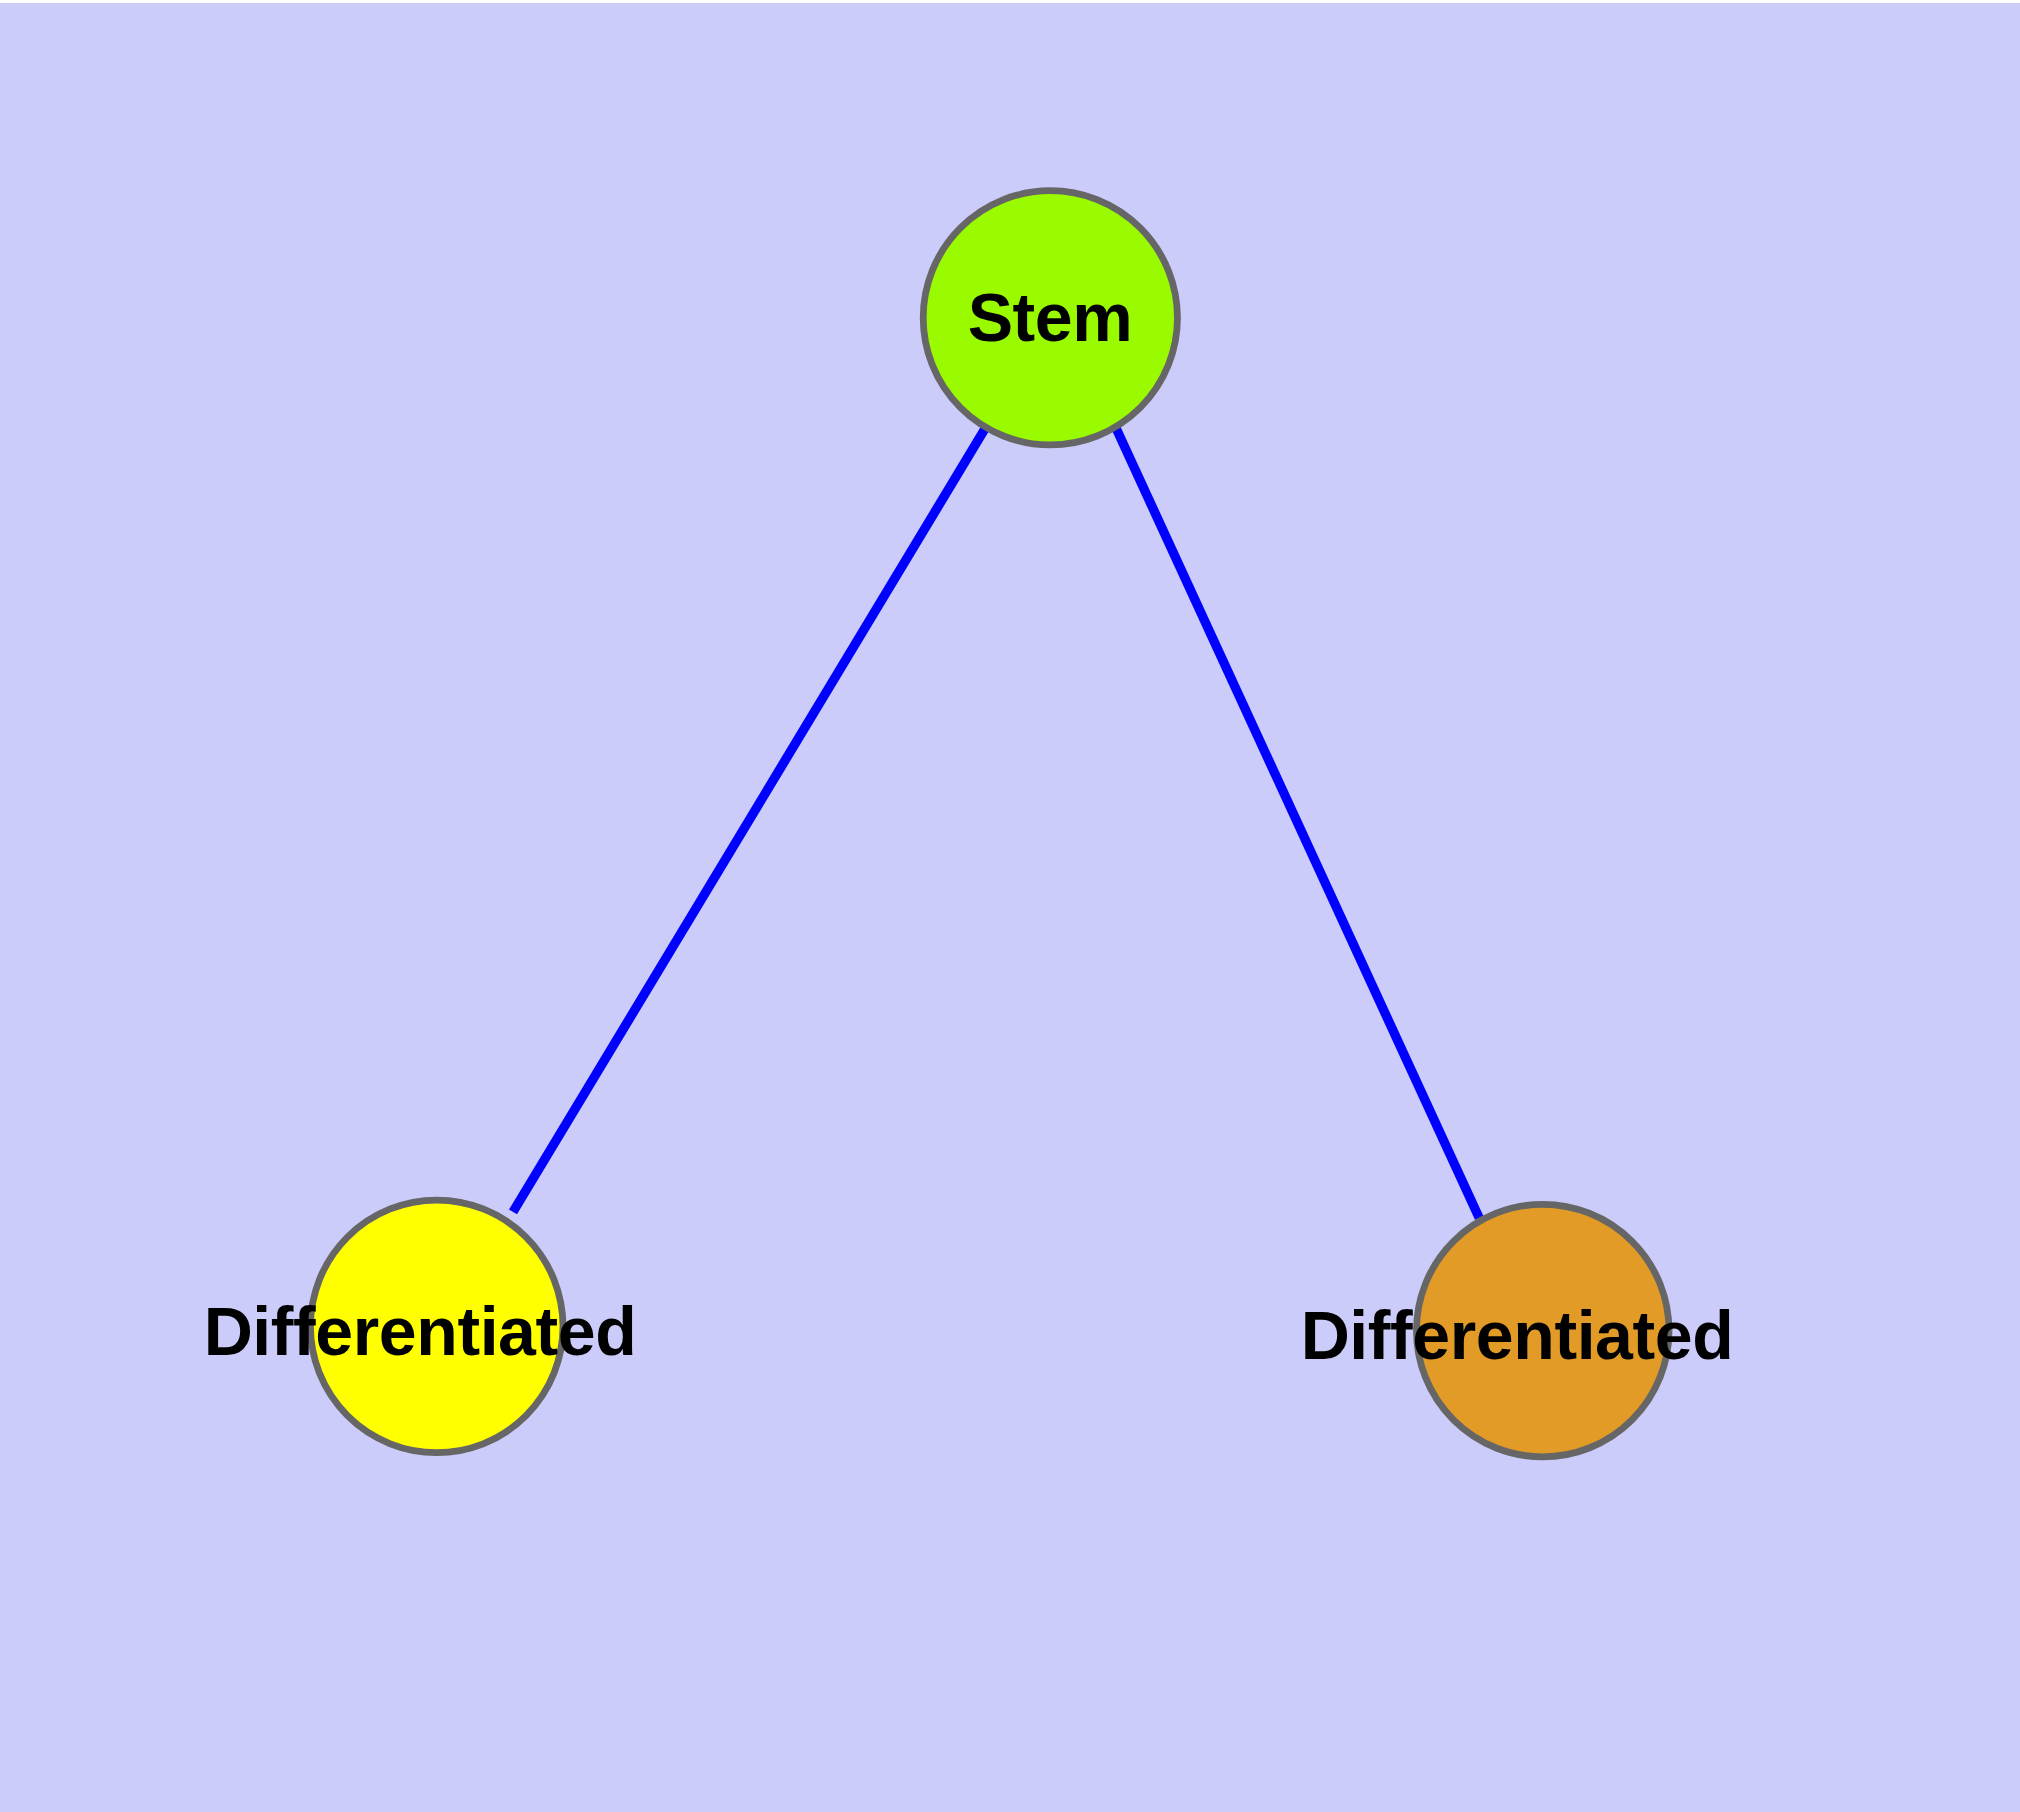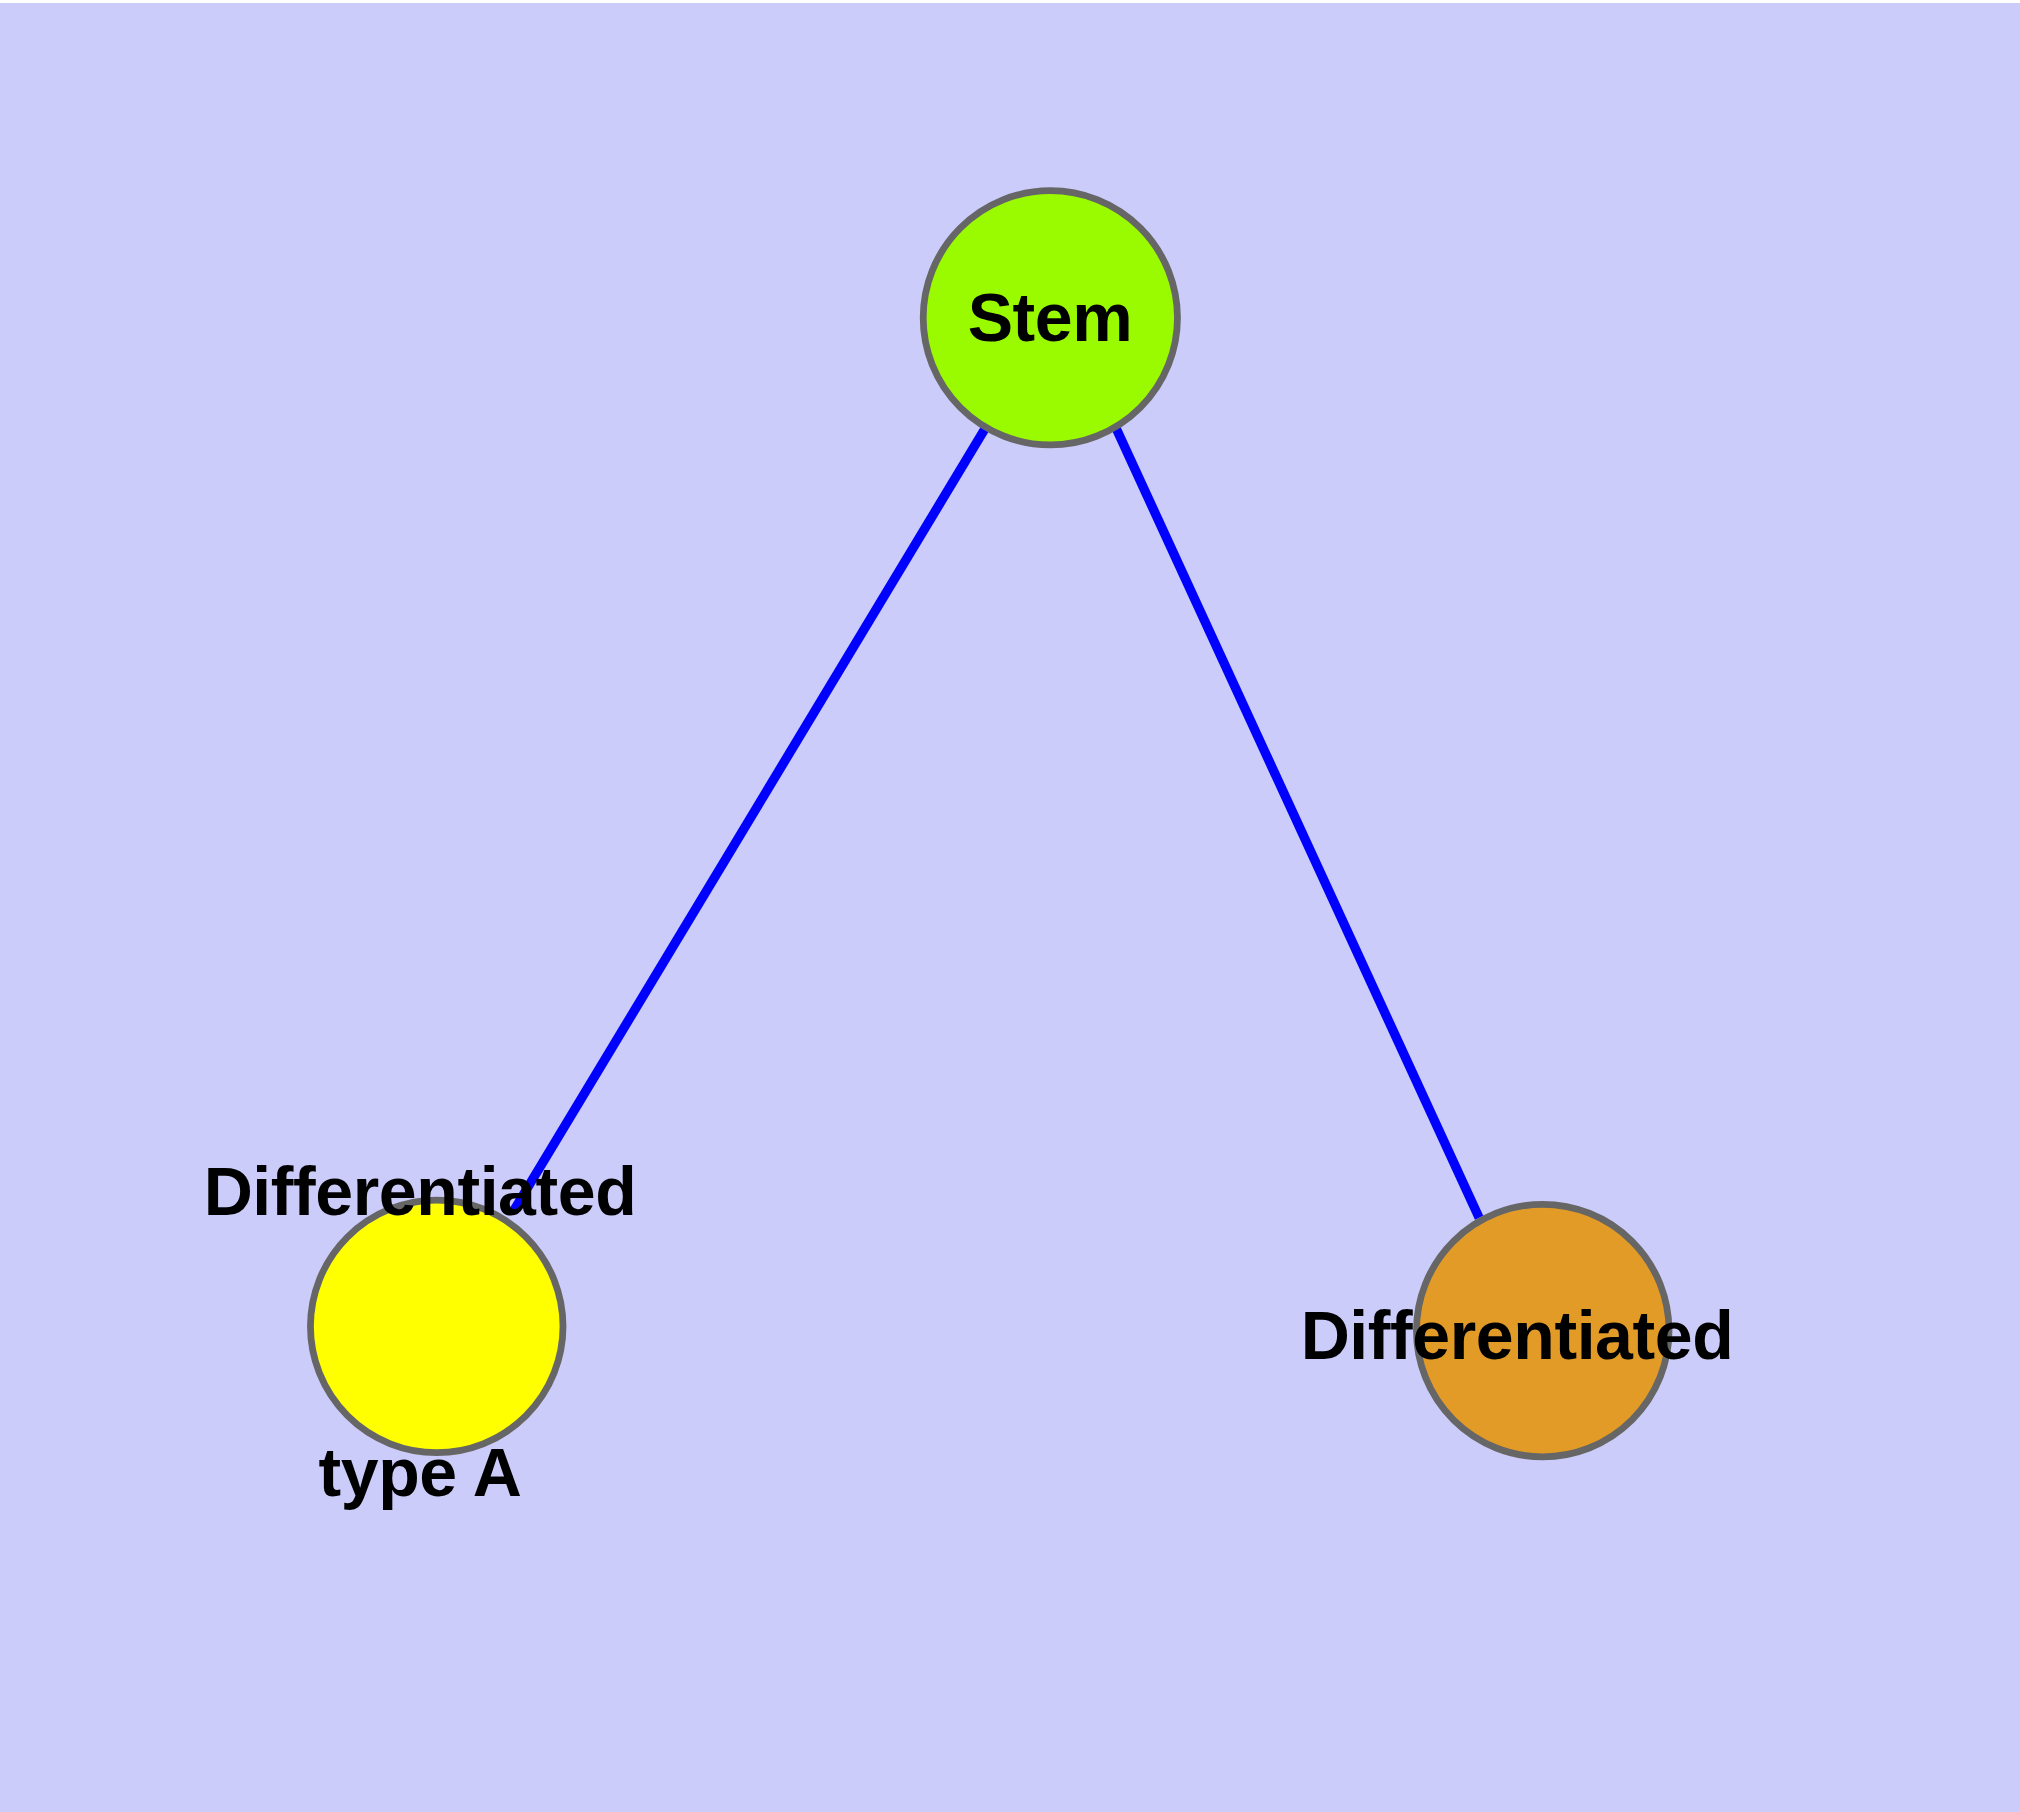--- a/index.html
+++ b/index.html
@@ -31,21 +31,21 @@
   .node-circle {
     stroke: #666666;
     stroke-width: 8;
   }
   .node-label {
     position: absolute;
     color: #000000;
     font-weight: bold;
     font-size: 68px;
     line-height: 1.38;
-    text-align: center;
+    text-align: left;
     white-space: pre;
     transform: translate(-50%, -50%);
     pointer-events: none;
     letter-spacing: -0.4px;
   }
   .top-hairline {
     position: absolute;
     top: 0;
     left: 0;
     width: 2021px;
@@ -67,21 +67,20 @@
       <circle class="node-circle" cx="1239" cy="375" r="150" fill="#9afb00"></circle>
       <circle class="node-circle" cx="515" cy="1565" r="149" fill="#ffff00"></circle>
       <circle class="node-circle" cx="1820" cy="1570" r="149" fill="#e39b28"></circle>
     </g>
   </svg>
 
   <div class="node-label" style="left:1050px; top:318px;">Stem</div>
 
   <div class="node-label" style="left:420px; top:1332px;">
     <div>Differentiated</div>
-    <div>type A</div>
   </div>
 
   <div class="node-label" style="left:1517px; top:1336px;">
     <div>Differentiated</div>
   </div>
 
   <div class="top-hairline"></div>
 </div>
 
 

